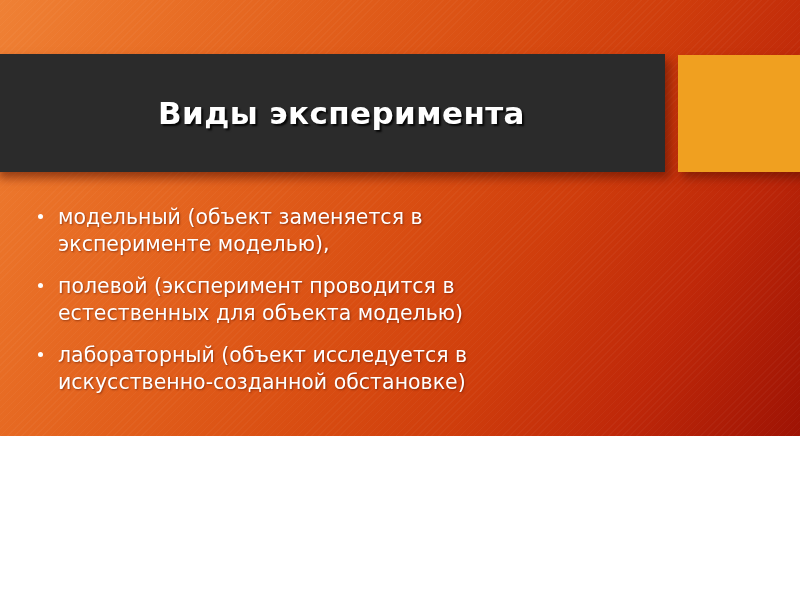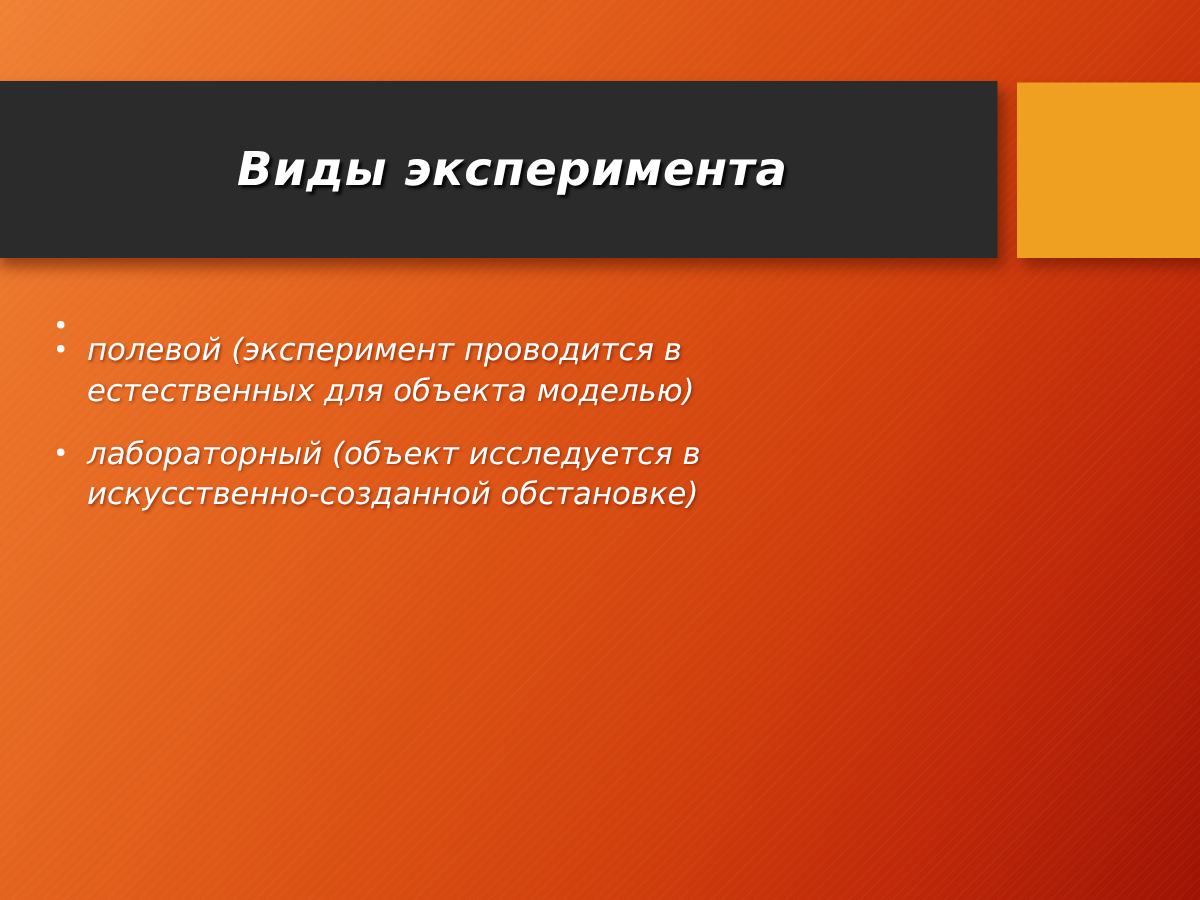--- a/index.html
+++ b/index.html
@@ -9,32 +9,31 @@
     height: 600px;
     overflow: hidden;
   }
   body {
     font-family: "DejaVu Sans", "Liberation Sans", sans-serif;
   }
 
   #slide {
     position: relative;
     width: 800px;
-    height: 600px;
+    height: 436px;
     overflow: hidden;
     background:
       linear-gradient(118deg,
         #ef8135 0%,
         #ea7228 14%,
         #e2601c 32%,
         #d94e12 50%,
         #cf3d0c 66%,
         #bf2809 82%,
         #9e1304 100%);
-    font-style: italic;
   }
 
   
   #texture {
     position: absolute;
     inset: 0;
     background-image: repeating-linear-gradient(
       -45deg,
       rgba(255,255,255,0.030) 0px,
       rgba(255,255,255,0.030) 1px,
@@ -117,20 +116,21 @@
     <div id="title-text">Виды эксперимента</div>
   </div>
 
   <div id="accent-block"></div>
 
   <div id="body">
 
 
     <div class="bullet-item">
       <span class="bullet-dot"></span>
+      <span class="bullet-label"> модельный (объект заменяется в эксперименте моделью),</span>
     </div>
 
     <div class="bullet-item">
       <span class="bullet-dot"></span>
       <span class="bullet-label"> полевой (эксперимент проводится в естественных для объекта моделью)</span>
     </div>
 
     <div class="bullet-item">
       <span class="bullet-dot"></span>
       <span class="bullet-label"> лабораторный (объект исследуется в искусственно-созданной обстановке)</span>

